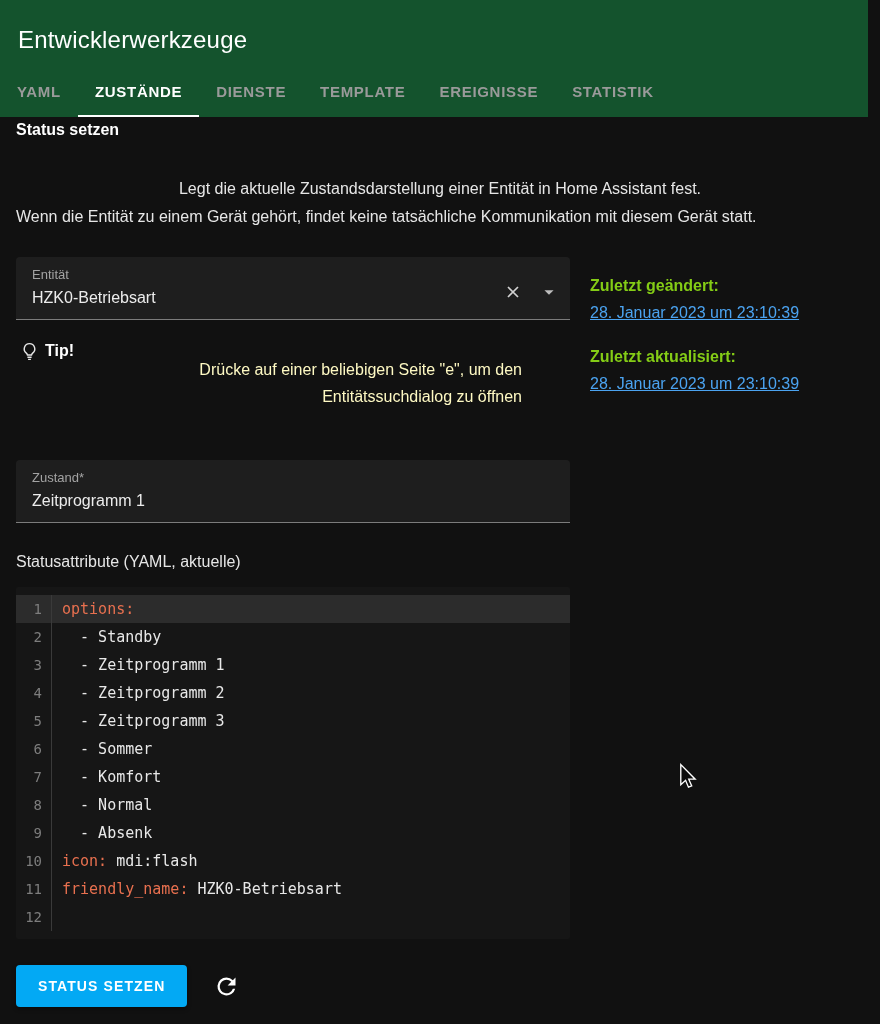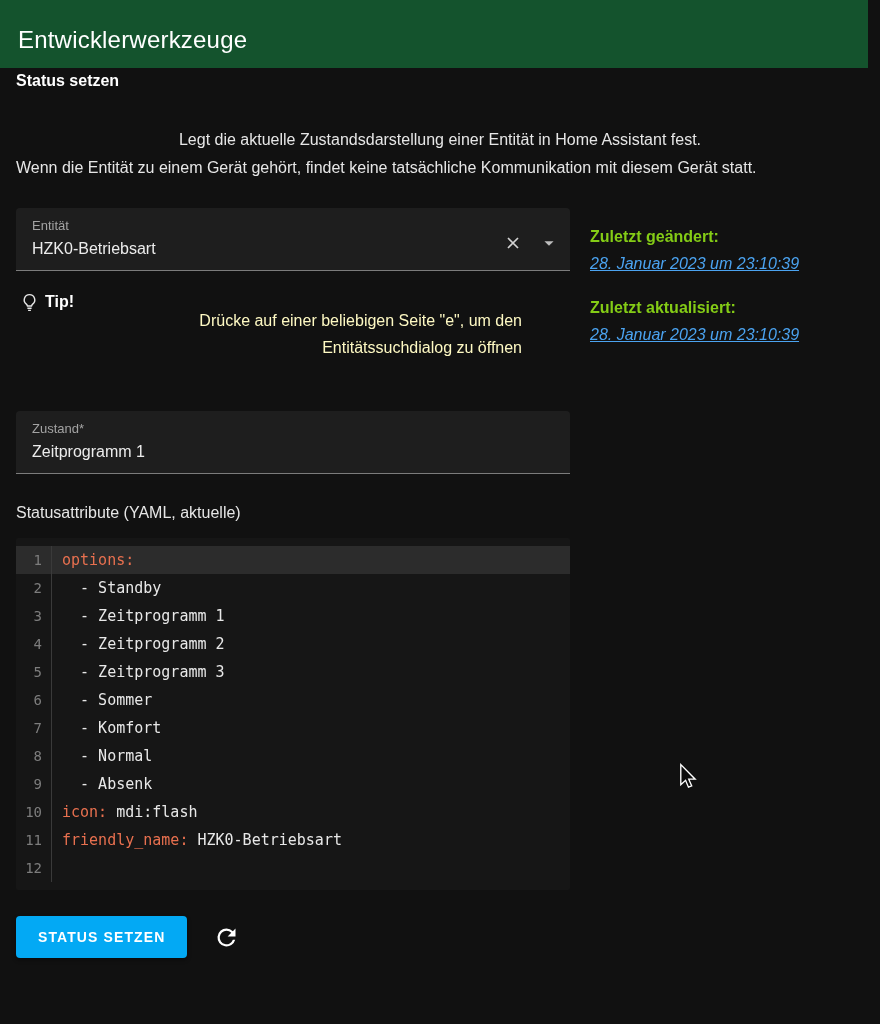--- a/index.html
+++ b/index.html
@@ -66,29 +66,37 @@
   
   .actions{display:flex;align-items:center;margin-top:26px;gap:26px;}
   .submit-btn{
     background:var(--accent);color:#ffffff;border:none;border-radius:4px;
     height:42px;padding:0 22px;font-family:inherit;font-size:14px;font-weight:700;
     letter-spacing:1.1px;cursor:pointer;box-shadow:0 2px 4px rgba(0,0,0,.4);
   }
   .refresh{cursor:pointer;display:inline-flex;}
   
   .meta-label{font-size:16px;font-weight:700;color:#84cc16;margin:0 0 9px;}
-  .meta-link{color:var(--link);text-decoration:underline;font-size:16px;display:inline-block;margin-bottom:26px;cursor:pointer;font-style:italic;}
+  .meta-link{color:var(--link);text-decoration:underline;font-size:16px;display:inline-block;margin-bottom:26px;cursor:pointer;}
   
   .mouse-cursor{position:absolute;left:676px;top:763px;width:23px;height:32px;pointer-events:none;}
 </style>
 </head>
 <body>
 
 <header class="app-header">
   <h1 class="app-title">Entwicklerwerkzeuge</h1>
+  <nav class="tabs">
+      <div class="tab">YAML</div>
+      <div class="tab active">ZUSTÄNDE</div>
+      <div class="tab">DIENSTE</div>
+      <div class="tab">TEMPLATE</div>
+      <div class="tab">EREIGNISSE</div>
+      <div class="tab">STATISTIK</div>
+    </nav>
   <div class="scroll-strip"></div>
 </header>
 
 <div class="content">
   <h2 class="section-title">Status setzen</h2>
   <p class="desc desc-1">Legt die aktuelle Zustandsdarstellung einer Entität in Home Assistant fest.</p>
   <p class="desc desc-2">Wenn die Entität zu einem Gerät gehört, findet keine tatsächliche Kommunikation mit diesem Gerät statt.</p>
 
   <div class="columns">
     <div class="left-col">

